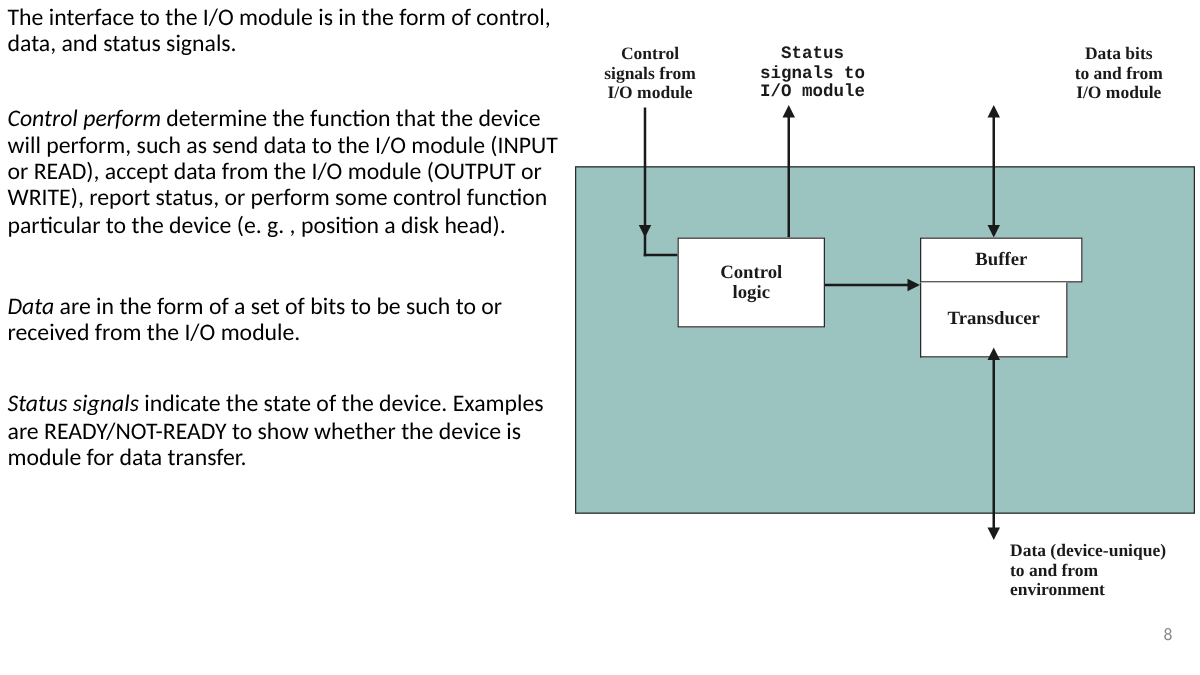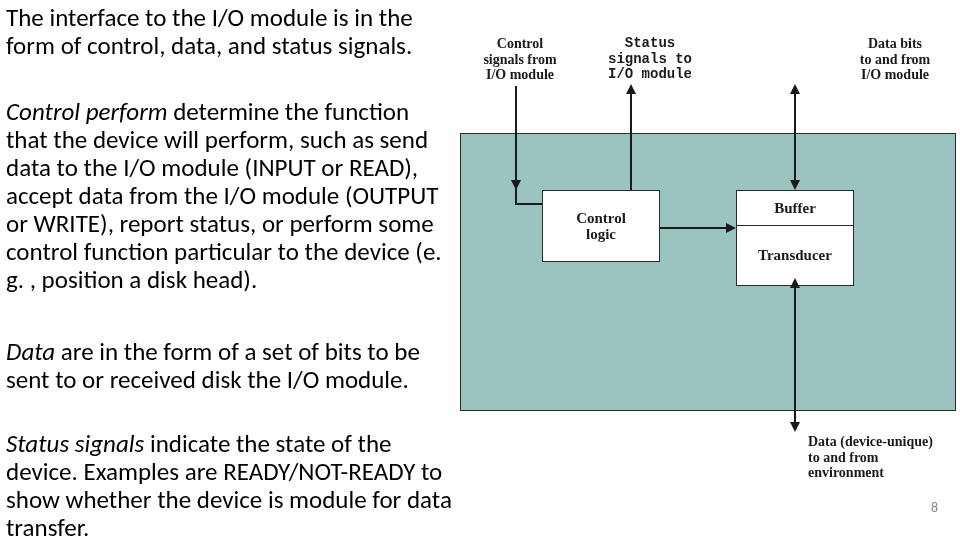--- a/index.html
+++ b/index.html
@@ -11,21 +11,21 @@
     position: relative;
     overflow: hidden;
   }
   .left-col {
     position: absolute;
     left: 6px;
     top: 4px;
     width: 450px;
   }
   .para {
-    font-size: 25px;
+    font-size: 19px;
     line-height: 1.12;
     color: #000;
     margin-bottom: 32px;
   }
   .para.intro { margin-bottom: 38px; }
   .para.p-data { margin-top: 44px; margin-bottom: 36px; }
   .it { font-style: italic; }
   .ul { font-style: italic; }
 
   
@@ -53,21 +53,21 @@
     align-items: center;
     justify-content: center;
     font-family: "Times New Roman", Times, serif;
     font-size: 15px;
     font-weight: bold;
     color: #1a1a1a;
     text-align: center;
     line-height: 1.1;
   }
   .box.control-logic { left: 82px; top: 154px; width: 118px; height: 72px; }
-  .box.buffer { left: 276px; top: 154px; width: 118px; height: 36px; }
+  .box.buffer { left: 276px; top: 154px; width: 130px; height: 36px; }
   .box.transducer { left: 276px; top: 190px; width: 118px; height: 60px; border-top: none; }
 
   .top-label {
     position: absolute;
     font-family: "Times New Roman", Times, serif;
     font-size: 14px;
     font-weight: bold;
     color: #1a1a1a;
     text-align: center;
     line-height: 1.12;
@@ -112,21 +112,21 @@
 </style>
 </head>
 <body>
 
 <div class="left-col">
   <p class="para intro">The interface to the I/O module is in the form of control, data, and status signals.</p>
   <p class="para">
     <span class="ul">Control perform</span><span> determine the function that the device will perform, such as send data to the I/O module (INPUT or READ), accept data from the I/O module (OUTPUT or WRITE), report status, or perform some control function particular to the device (e. g. , position a disk head).</span>
   </p>
   <p class="para p-data">
-    <span class="it">Data</span><span> are in the form of a set of bits to be sent to or received disk the I/O module.</span>
+    <span class="it">Data</span><span> are in the form of a set of bits to be such to or received from the I/O module.</span>
   </p>
   <p class="para">
     <span class="ul">Status signals</span><span> indicate the state of the device. Examples are READY/NOT-READY to show whether the device is module for data transfer.</span>
   </p>
 </div>
 
 <div class="diagram">
 
   <div class="bg-block"></div>
 

